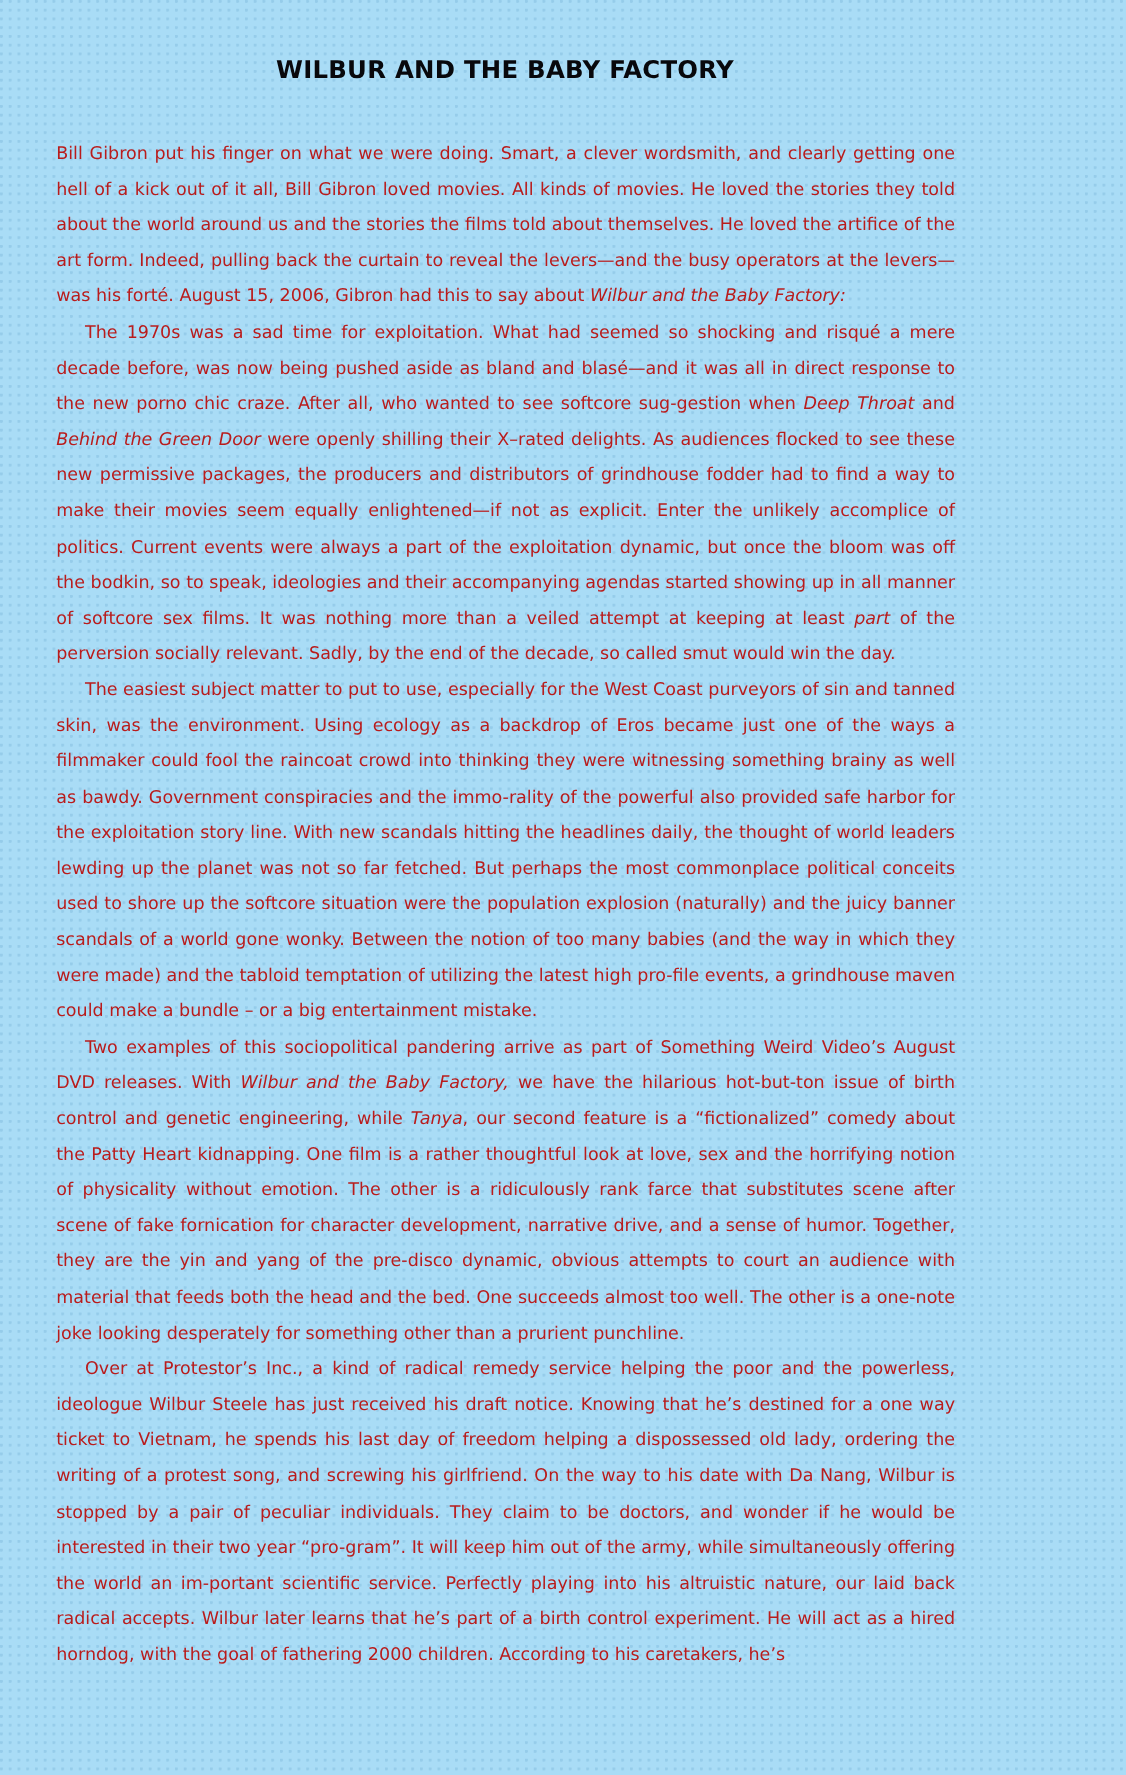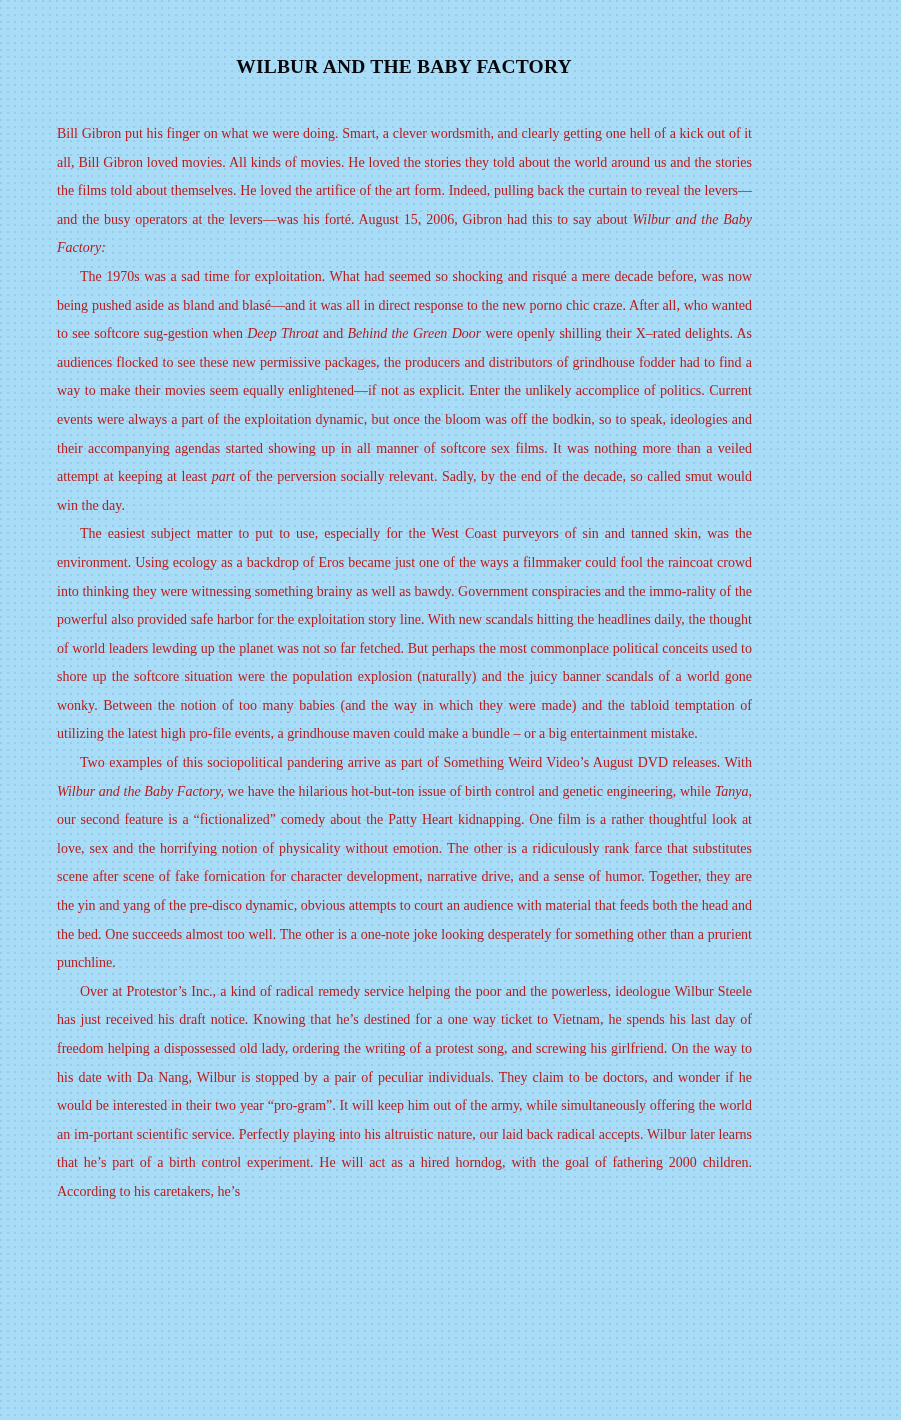--- a/index.html
+++ b/index.html
@@ -14,23 +14,22 @@
       radial-gradient(circle at 1px 1px, rgba(120,180,215,0.40) 1px, rgba(0,0,0,0) 1.6px);
     background-size: 7px 7px;
     font-family: "DejaVu Sans", sans-serif;
     color: #0d0d12;
     overflow: hidden;
   }
   .page {
     width: 808px;
     height: 1420px;
     box-sizing: border-box;
-    padding: 12px;
+    padding: 0;
     position: relative;
-    font-family: Liberation Serif, serif;
   }
   .title {
     text-align: center;
     font-weight: bold;
     font-size: 19.5px;
     letter-spacing: 0.2px;
     margin: 0;
     padding-top: 44px;
     padding-bottom: 0;
     color: #08080c;

